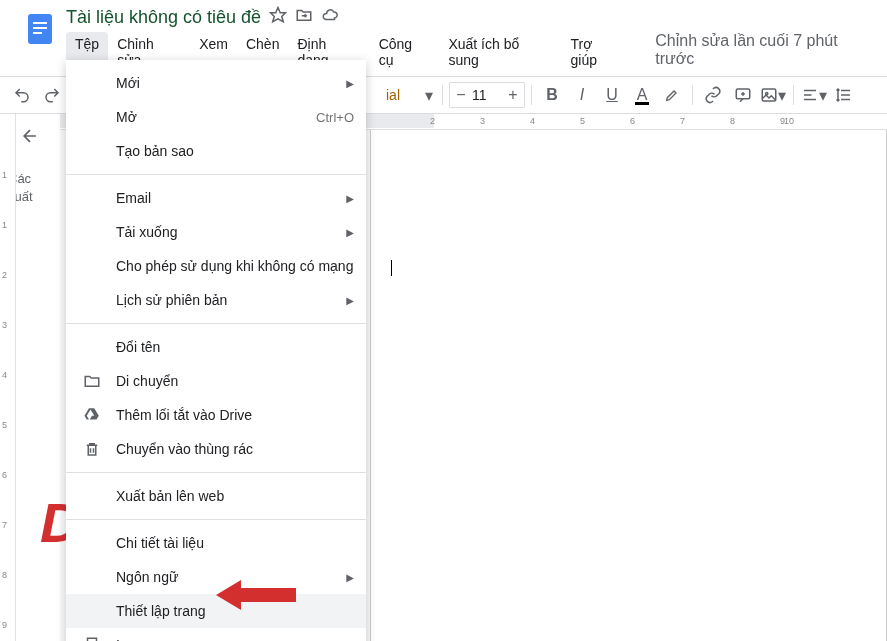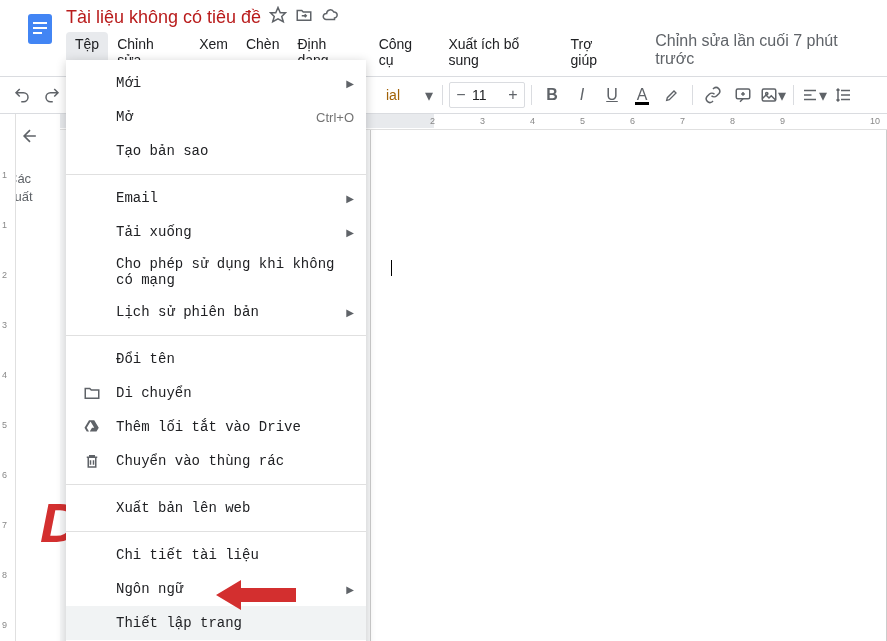--- a/index.html
+++ b/index.html
@@ -2,21 +2,21 @@
 <html><head>
 <meta charset="utf-8">
 <style>
   * { box-sizing: border-box; margin: 0; padding: 0; font-family: Arial, sans-serif; }
   body { width: 887px; height: 641px; background: #fff; overflow: hidden; position: relative; }
   
   .header { display: flex; align-items: flex-start; padding: 6px 8px 0; }
   .logo { width: 36px; height: 36px; margin: 4px 8px 0 14px; }
   .logo svg { width: 36px; height: 36px; }
   .title-area { display: flex; align-items: center; gap: 8px; }
-  .doc-title { font-size: 18px; color: #b91c1c; }
+  .doc-title { font-size: 18px; color: #14532d; }
   .title-icon { color: #5f6368; cursor: pointer; }
   
   .menubar { display: flex; padding: 4px 0 4px 70px; gap: 0; }
   .menubar-item { padding: 4px 9px; font-size: 14px; color: #202124; cursor: pointer; border-radius: 4px; }
   .menubar-item.active { background: #e8eaed; }
   .last-edit { font-size: 16px; color: #5f6368; margin-left: 24px; cursor: pointer; }
   
   .toolbar-wrap { border-top: 1px solid #dadce0; border-bottom: 1px solid #dadce0; background: #fff; padding: 4px 8px; display: flex; align-items: center; gap: 2px; }
   .tb-btn { width: 28px; height: 28px; display: flex; align-items: center; justify-content: center; color: #5f6368; cursor: pointer; border-radius: 2px; }
   .tb-sep { width: 1px; height: 20px; background: #dadce0; margin: 0 4px; }
@@ -37,21 +37,21 @@
   .ruler-h { height: 16px; background: #fff; border-bottom: 1px solid #e0e0e0; position: relative; display: flex; }
   .ruler-h-num { position: absolute; font-size: 9px; color: #888; top: 2px; }
   .ruler-h-gray { position: absolute; top: 0; height: 14px; background: #e8eaed; }
   .page { background: #fff; margin: 0 0 0 0; min-height: 520px; position: relative; border: 1px solid #ccc; border-top: none; }
   .cursor-line { position: absolute; left: 20px; top: 130px; width: 1px; height: 16px; background: #000; }
   
   .dropdown { position: absolute; left: 66px; top: 60px; width: 300px; background: #fff; box-shadow: 0 2px 10px rgba(0,0,0,0.2); z-index: 100; padding: 6px 0; }
   .dd-item { display: flex; align-items: center; padding: 7px 12px 7px 16px; font-size: 14px; color: #202124; cursor: pointer; position: relative; }
   .dd-item.highlight { background: #f1f3f4; }
   .dd-icon { width: 20px; height: 20px; margin-right: 14px; color: #5f6368; display: flex; align-items: center; justify-content: center; }
-  .dd-label { flex: 1; font-family: Liberation Mono, monospace; }
+  .dd-label { flex: 1; }
   .dd-shortcut { color: #737373; font-size: 13px; }
   .dd-arrow { color: #5f6368; font-size: 10px; }
   .dd-sep { height: 1px; background: #e0e0e0; margin: 6px 0; }
   
   .watermark { position: absolute; left: 40px; top: 490px; font-size: 56px; font-weight: 900; font-style: italic; font-family: Arial Black, Arial, sans-serif; color: #d32f2f; z-index: 50; letter-spacing: -2px; pointer-events: none; }
   .watermark .vn { font-size: 36px; font-style: normal; letter-spacing: 0; }
   
   .red-arrow { position: absolute; left: 216px; top: 575px; z-index: 101; pointer-events: none; }
 </style>
 </head>
@@ -173,21 +173,21 @@
     <div class="ruler-h">
       <div class="ruler-h-gray" style="left:0;width:374px"></div>
       <span class="ruler-h-num" style="left:370px">2</span>
       <span class="ruler-h-num" style="left:420px">3</span>
       <span class="ruler-h-num" style="left:470px">4</span>
       <span class="ruler-h-num" style="left:520px">5</span>
       <span class="ruler-h-num" style="left:570px">6</span>
       <span class="ruler-h-num" style="left:620px">7</span>
       <span class="ruler-h-num" style="left:670px">8</span>
       <span class="ruler-h-num" style="left:720px">9</span>
-      <span class="ruler-h-num" style="left:810px">10</span>
+      <span class="ruler-h-num" style="left:724px">10</span>
     </div>
     <div class="page" style="margin-left:310px">
       <div class="cursor-line"></div>
     </div>
   </div>
 </div>
 
 <div class="dropdown">
   <div class="dd-item">
     <span class="dd-icon"></span>

